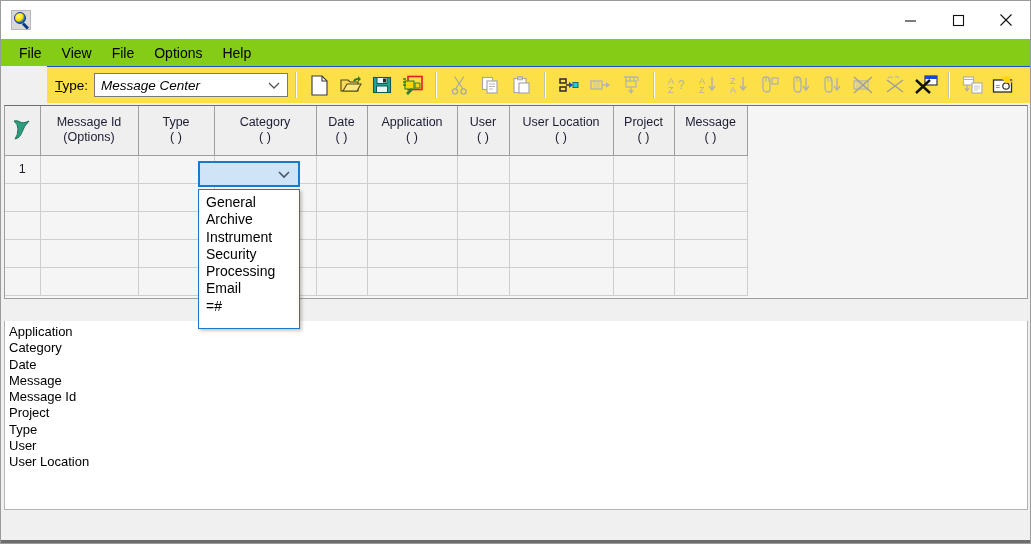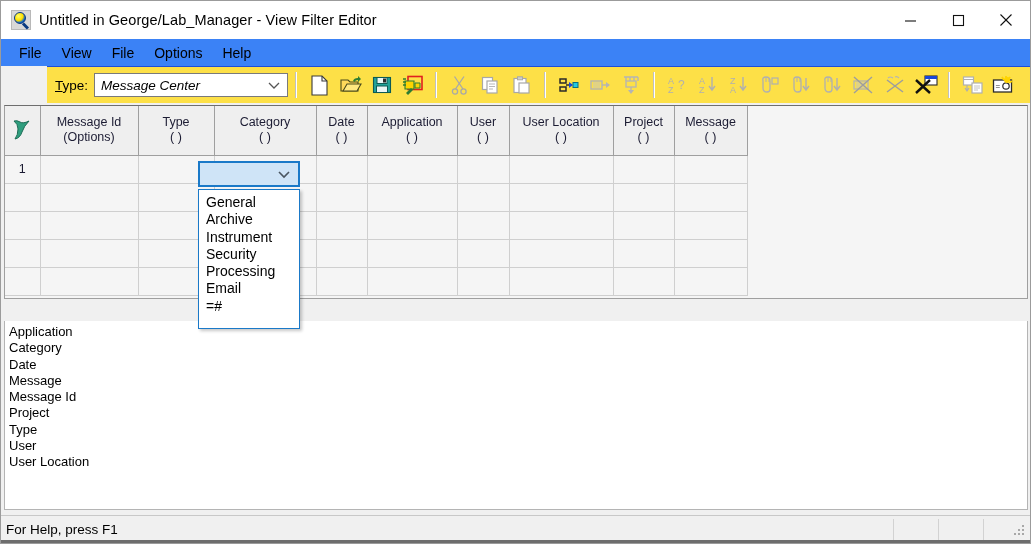--- a/index.html
+++ b/index.html
@@ -63,21 +63,21 @@
     width: 48px; height: 38px;
     display: flex; align-items: center; justify-content: center;
     background: transparent;
   }
   .win-btn svg { display: block; }
 
   
   .menubar {
     position: absolute; left: 0; top: 38px;
     width: 100%; height: 27px;
-    background: #3b82f6;
+    background: #84cc16;
     display: flex; align-items: center;
     padding-left: 8px;
     box-sizing: border-box;
   }
   .menu-item {
     font-size: 14px;
     color: #000;
     padding: 3px 10px;
     white-space: nowrap;
   }
@@ -278,21 +278,20 @@
 </head>
 <body>
 
 <div id="app">
 
   <div class="titlebar">
     <div class="title-icon">
       <div class="lens"></div>
         <div class="handle"></div>
     </div>
-    <div class="title-text">Untitled in George/Lab_Manager - View Filter Editor</div>
     <div class="win-controls">
       <div class="win-btn">
         <svg width="13" height="13" viewBox="0 0 13 13">
             <line x1="1" y1="7" x2="12" y2="7" stroke="#111" stroke-width="1.1"></line>
           </svg>
       </div>
       <div class="win-btn">
         <svg width="13" height="13" viewBox="0 0 13 13">
             <rect x="1.5" y="1.5" width="10" height="10" fill="none" stroke="#111" stroke-width="1.1"></rect>
           </svg>
@@ -651,28 +650,15 @@
     <div class="fl-item">Category</div>
     <div class="fl-item">Date</div>
     <div class="fl-item">Message</div>
     <div class="fl-item">Message Id</div>
     <div class="fl-item">Project</div>
     <div class="fl-item">Type</div>
     <div class="fl-item">User</div>
     <div class="fl-item">User Location</div>
   </div>
 
-  <div class="statusbar">
-    <div class="status-main">For Help, press F1</div>
-    <div class="status-seg"></div>
-    <div class="status-seg"></div>
-    <div class="status-grip">
-      <i style="left:30px;top:14px"></i>
-        <i style="left:34px;top:14px"></i>
-        <i style="left:38px;top:14px"></i>
-      <i style="left:34px;top:10px"></i>
-        <i style="left:38px;top:10px"></i>
-      <i style="left:38px;top:6px"></i>
-    </div>
-  </div>
   <div class="bottom-edge"></div>
 
 </div>
 
 </body></html>

